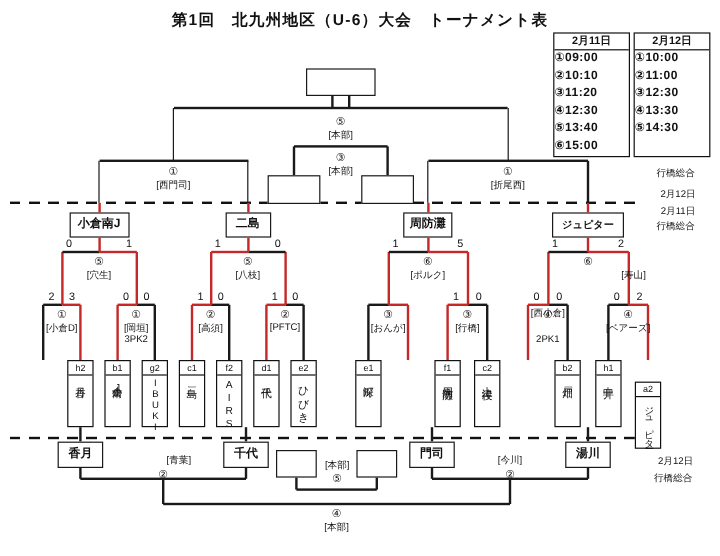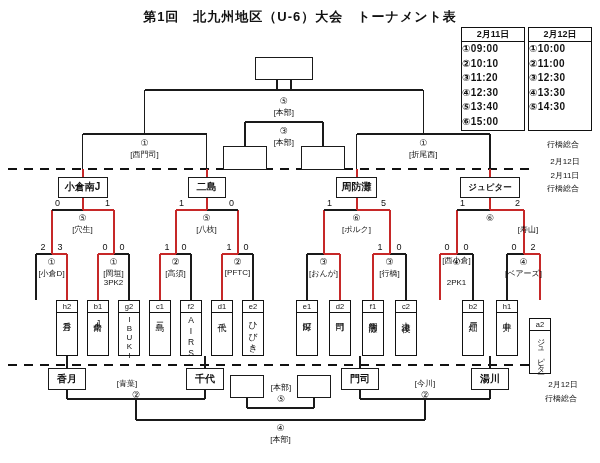--- a/index.html
+++ b/index.html
@@ -85,24 +85,20 @@
       <div class="tseed">d1</div>
       <div class="tname" style="font-size: 9px; letter-spacing: 1px;">千代</div>
     </div>
     <div class="tbox" style="left: 242px; top: 300px; width: 22px; height: 56px;">
       <div class="tseed">e2</div>
       <div class="tname" style="font-size: 9px; letter-spacing: 1px;">ひびき</div>
     </div>
     <div class="tbox" style="left: 296px; top: 300px; width: 22px; height: 56px;">
       <div class="tseed">e1</div>
       <div class="tname" style="font-size: 9px; letter-spacing: 1px;">深町</div>
-    </div>
-    <div class="tbox" style="left: 329px; top: 300px; width: 22px; height: 56px;">
-      <div class="tseed">d2</div>
-      <div class="tname" style="font-size: 9px; letter-spacing: 1px;">門司</div>
     </div>
     <div class="tbox" style="left: 362px; top: 300px; width: 22px; height: 56px;">
       <div class="tseed">f1</div>
       <div class="tname" style="font-size: 9px; letter-spacing: 1px;">周防灘</div>
     </div>
     <div class="tbox" style="left: 395px; top: 300px; width: 22px; height: 56px;">
       <div class="tseed">c2</div>
       <div class="tname" style="font-size: 9px; letter-spacing: 1px;">上津役</div>
     </div>
     <div class="tbox" style="left: 462px; top: 300px; width: 22px; height: 56px;">
@@ -259,21 +255,21 @@
     <div style="position: absolute; left: 359.25px; top: 356px; width: 1.5px; height: 12px; background: rgb(26, 26, 26);"></div>
     <div style="position: absolute; left: 341px; top: 368px; width: 38px; height: 22px; border: 1.5px solid rgb(26, 26, 26); background: rgb(255, 255, 255); box-sizing: border-box; text-align: center; line-height: 19px; font-size: 10px; font-weight: bold;">門司</div>
     <div style="position: absolute; left: 359.25px; top: 390px; width: 1.5px; height: 9px; background: rgb(26, 26, 26);"></div>
     <div style="position: absolute; left: 489.25px; top: 356px; width: 1.5px; height: 12px; background: rgb(26, 26, 26);"></div>
     <div style="position: absolute; left: 471px; top: 368px; width: 38px; height: 22px; border: 1.5px solid rgb(26, 26, 26); background: rgb(255, 255, 255); box-sizing: border-box; text-align: center; line-height: 19px; font-size: 10px; font-weight: bold;">湯川</div>
     <div style="position: absolute; left: 489.25px; top: 390px; width: 1.5px; height: 9px; background: rgb(26, 26, 26);"></div>
     <div style="position: absolute; left: 67px; top: 398.25px; width: 138px; height: 1.5px; background: rgb(26, 26, 26);"></div>
     <div style="position: absolute; left: 360px; top: 398.25px; width: 130px; height: 1.5px; background: rgb(26, 26, 26);"></div>
     <div style="position: absolute; left: 135.25px; top: 399px; width: 1.5px; height: 21px; background: rgb(26, 26, 26);"></div>
     <div style="position: absolute; left: 424.25px; top: 399px; width: 1.5px; height: 21px; background: rgb(26, 26, 26);"></div>
-    <div style="position: absolute; left: 127px; top: 378px; transform: translateX(-50%); font-size: 8px; white-space: nowrap; font-weight: normal;">[青葉]</div>
+    <div style="position: absolute; left: 149px; top: 378px; transform: translateX(-50%); font-size: 8px; white-space: nowrap; font-weight: normal;">[青葉]</div>
     <div style="position: absolute; left: 136px; top: 389.5px; transform: translateX(-50%); font-size: 9px; white-space: nowrap; font-weight: normal;">②</div>
     <div style="position: absolute; left: 425px; top: 378px; transform: translateX(-50%); font-size: 8px; white-space: nowrap; font-weight: normal;">[今川]</div>
     <div style="position: absolute; left: 425px; top: 389.5px; transform: translateX(-50%); font-size: 9px; white-space: nowrap; font-weight: normal;">②</div>
     <div style="position: absolute; left: 136px; top: 419.25px; width: 289px; height: 1.5px; background: rgb(26, 26, 26);"></div>
     <div style="position: absolute; left: 280.5px; top: 422.5px; transform: translateX(-50%); font-size: 9px; white-space: nowrap; font-weight: normal;">④</div>
     <div style="position: absolute; left: 280.5px; top: 433.5px; transform: translateX(-50%); font-size: 8px; white-space: nowrap; font-weight: normal;">[本部]</div>
     <div style="position: absolute; left: 230px; top: 375px; width: 34px; height: 23px; border: 1.5px solid rgb(26, 26, 26); background: rgb(255, 255, 255); box-sizing: border-box;"></div>
     <div style="position: absolute; left: 297px; top: 375px; width: 34px; height: 23px; border: 1.5px solid rgb(26, 26, 26); background: rgb(255, 255, 255); box-sizing: border-box;"></div>
     <div style="position: absolute; left: 281px; top: 382px; transform: translateX(-50%); font-size: 8px; white-space: nowrap; font-weight: normal;">[本部]</div>
     <div style="position: absolute; left: 281px; top: 393.5px; transform: translateX(-50%); font-size: 9px; white-space: nowrap; font-weight: normal;">⑤</div>

